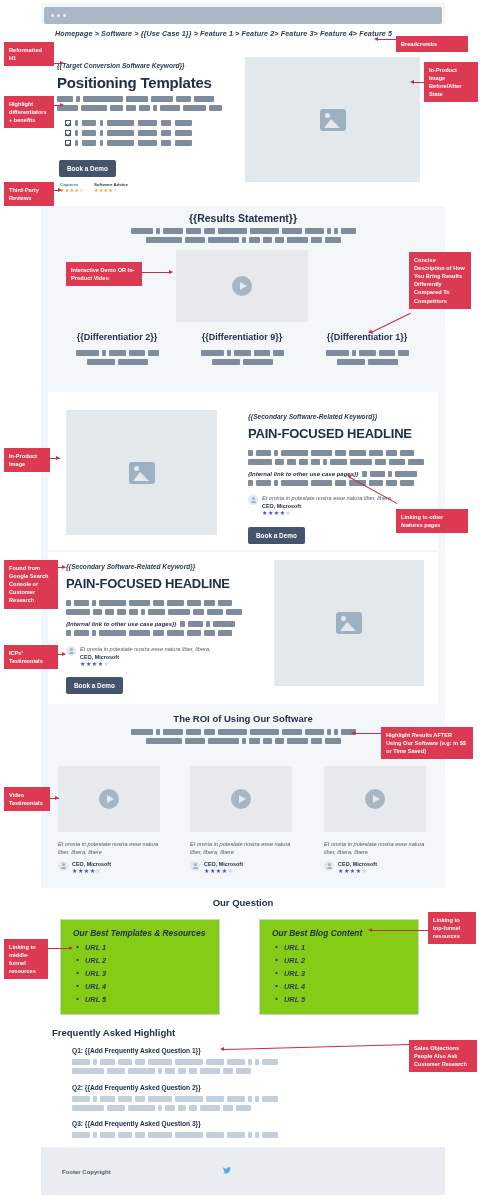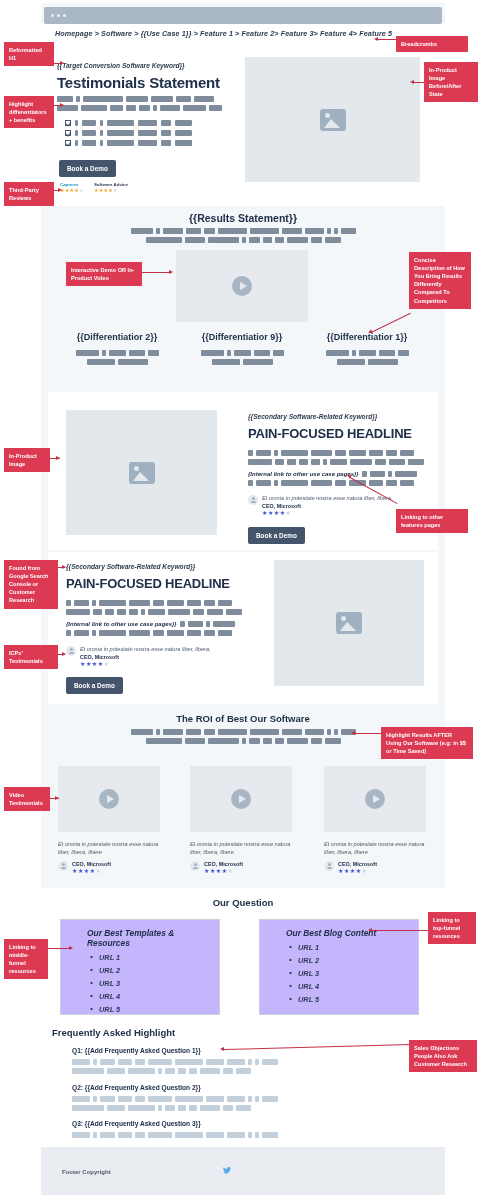--- a/index.html
+++ b/index.html
@@ -112,21 +112,21 @@
   .avatar::after {
     content:""; position:absolute; left:2.5px; top:5.5px; width:5px; height:2.5px;
     border-radius:2px 2px 0 0; background:#9fb0c0;
   }
   .testi-quote { font-size:5.6px; font-style:italic; color:#4c5a6b; line-height:1.45; }
   .testi-role { font-size:5.4px; font-weight:700; color:#20304a; margin-top:1px; }
   .stars-blue { font-size:6px; color:#3b4fd8; letter-spacing:.5px; line-height:1.4; }
   .stars-blue .off { color:#cdd4dc; }
 
   
-  .res-box { background:#c4b5fd; border:1px solid #c9d2da; padding:8px 26px; }
+  .res-box { background:#84cc16; border:1px solid #c9d2da; padding:8px 12px; }
   .res-title { font-size:8.4px; font-weight:700; font-style:italic; color:#20304a; margin-bottom:5px; }
   .res-list { list-style:none; }
   .res-list li {
     font-size:7.4px; font-style:italic; font-weight:600; color:#2e3b4e;
     margin-bottom:4px; padding-left:12px; position:relative;
   }
   .res-list li::before {
     content:"\2022"; position:absolute; left:3px; top:-1px; font-size:8px; color:#2e3b4e;
   }
 
@@ -160,21 +160,21 @@
   <span class="dot"></span>
   <span class="dot"></span>
   <span class="dot"></span>
 </div>
 
 <div class="white-card" style="left:41px; top:24px; width:404px; height:182px;"></div>
 
 <div class="breadcrumb">Homepage &gt; Software &gt; {{Use Case 1}} &gt; Feature 1 &gt; Feature 2&gt; Feature 3&gt; Feature 4&gt; Feature 5</div>
 
 <div style="position:absolute; left:57px; top:62px;" class="kicker">{{Target Conversion Software Keyword}}</div>
-<div style="position:absolute; left:57px; top:74px;" class="h1">Testimonials Statement</div>
+<div style="position:absolute; left:57px; top:74px;" class="h1">Positioning Templates</div>
 
 <div style="position:absolute; left:57px; top:96px; width:165px;">
   <div class="bar-row">
       <i class="bar" style="width:16px"></i>
       <i class="bar" style="width:4px"></i>
       <i class="bar" style="width:40px"></i>
       <i class="bar" style="width:22px"></i>
       <i class="bar" style="width:22px"></i>
       <i class="bar" style="width:15px"></i>
       <i class="bar" style="width:20px"></i>
@@ -443,21 +443,21 @@
     <div class="testi-quote">Et omnia in potestate nostra esse natura liber, libera,</div>
     <div class="testi-role">CEO, Microsoft</div>
     <div class="stars-blue">★★★★<span class="off">★</span></div>
   </div>
 </div>
 <button class="btn" style="position:absolute; left:66px; top:677px;">Book a Demo</button>
 <div class="img-ph" style="position:absolute; left:274px; top:560px; width:150px; height:126px;">
   <span class="img-glyph"></span>
 </div>
 
-<div class="sec-title" style="position:absolute; left:41px; top:713px; width:404px;">The ROI of Best Our Software</div>
+<div class="sec-title" style="position:absolute; left:41px; top:713px; width:404px;">The ROI of Using Our Software</div>
 <div style="position:absolute; left:41px; top:729px; width:404px;">
   <div class="bar-row center">
       <i class="bar" style="width:22px"></i>
       <i class="bar" style="width:4px"></i>
       <i class="bar" style="width:20px"></i>
       <i class="bar" style="width:15px"></i>
       <i class="bar" style="width:11px"></i>
       <i class="bar" style="width:29px"></i>
       <i class="bar" style="width:29px"></i>
       <i class="bar" style="width:20px"></i>

